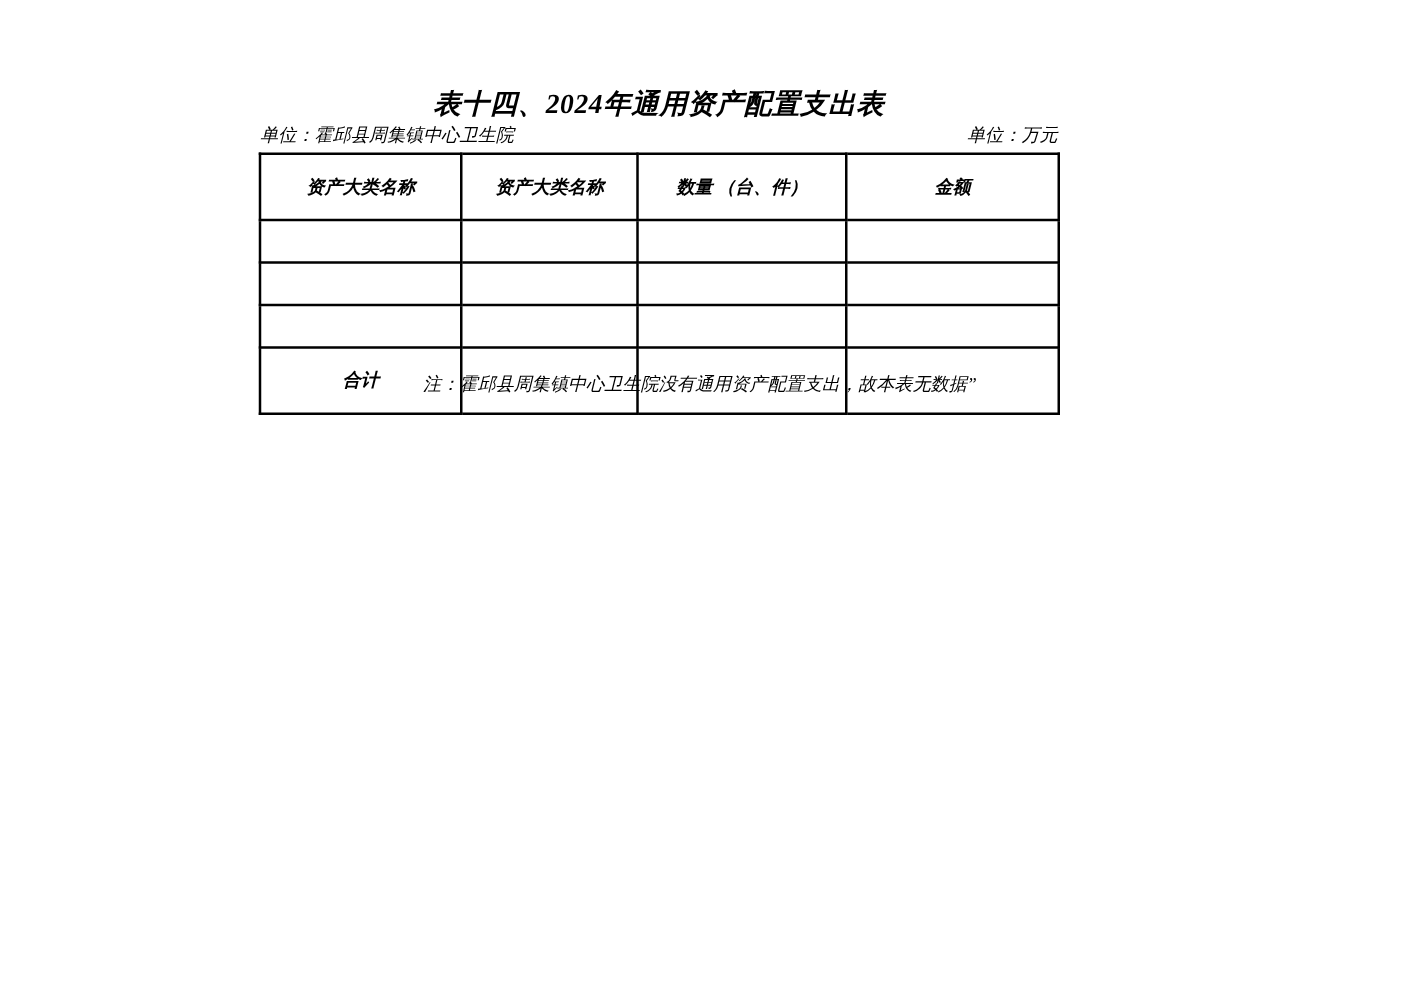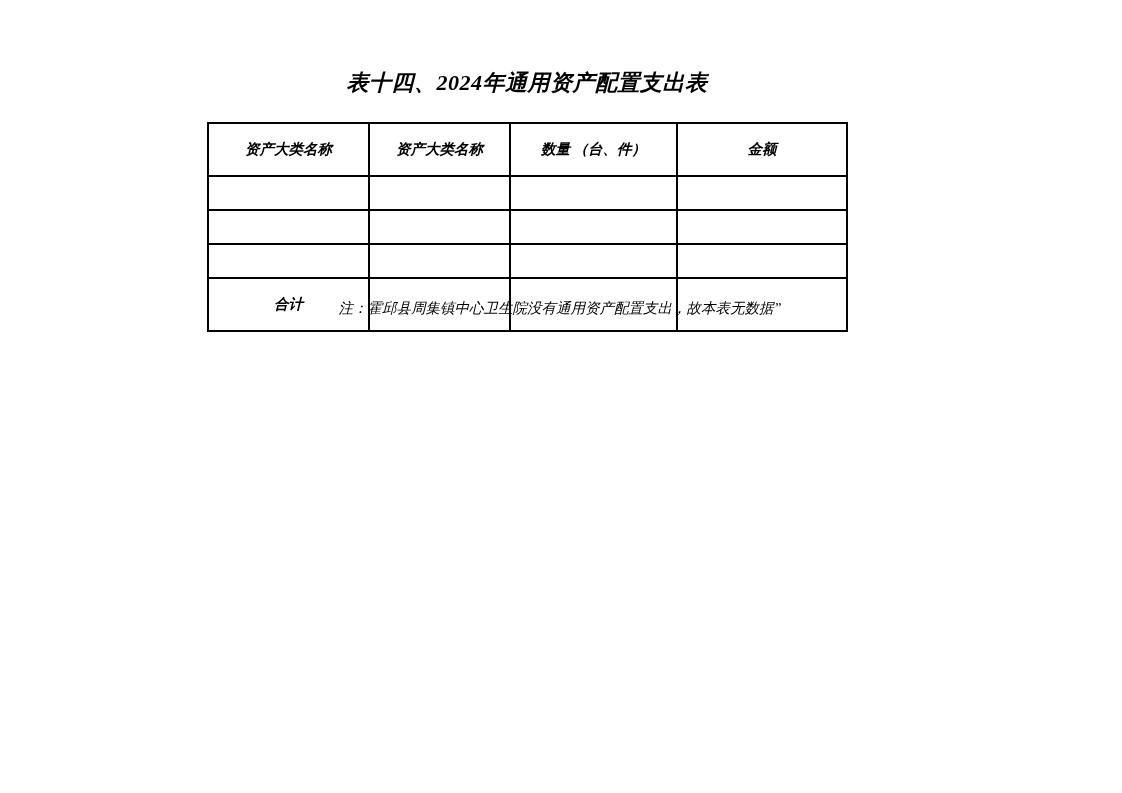--- a/index.html
+++ b/index.html
@@ -81,20 +81,24 @@
     white-space: nowrap;
   }
 </style>
 </head>
 <body>
 
 <div class="page">
 
   <div class="doc-title">表十四、2024年通用资产配置支出表</div>
 
+  <div class="units-row">
+    <span>单位：霍邱县周集镇中心卫生院</span>
+    <span>单位：万元</span>
+  </div>
 
   <table class="asset-table">
     <colgroup>
       <col style="width:161px">
       <col style="width:141px">
       <col style="width:167px">
       <col style="width:170px">
     </colgroup>
     <tbody>
       <tr class="header-row">

